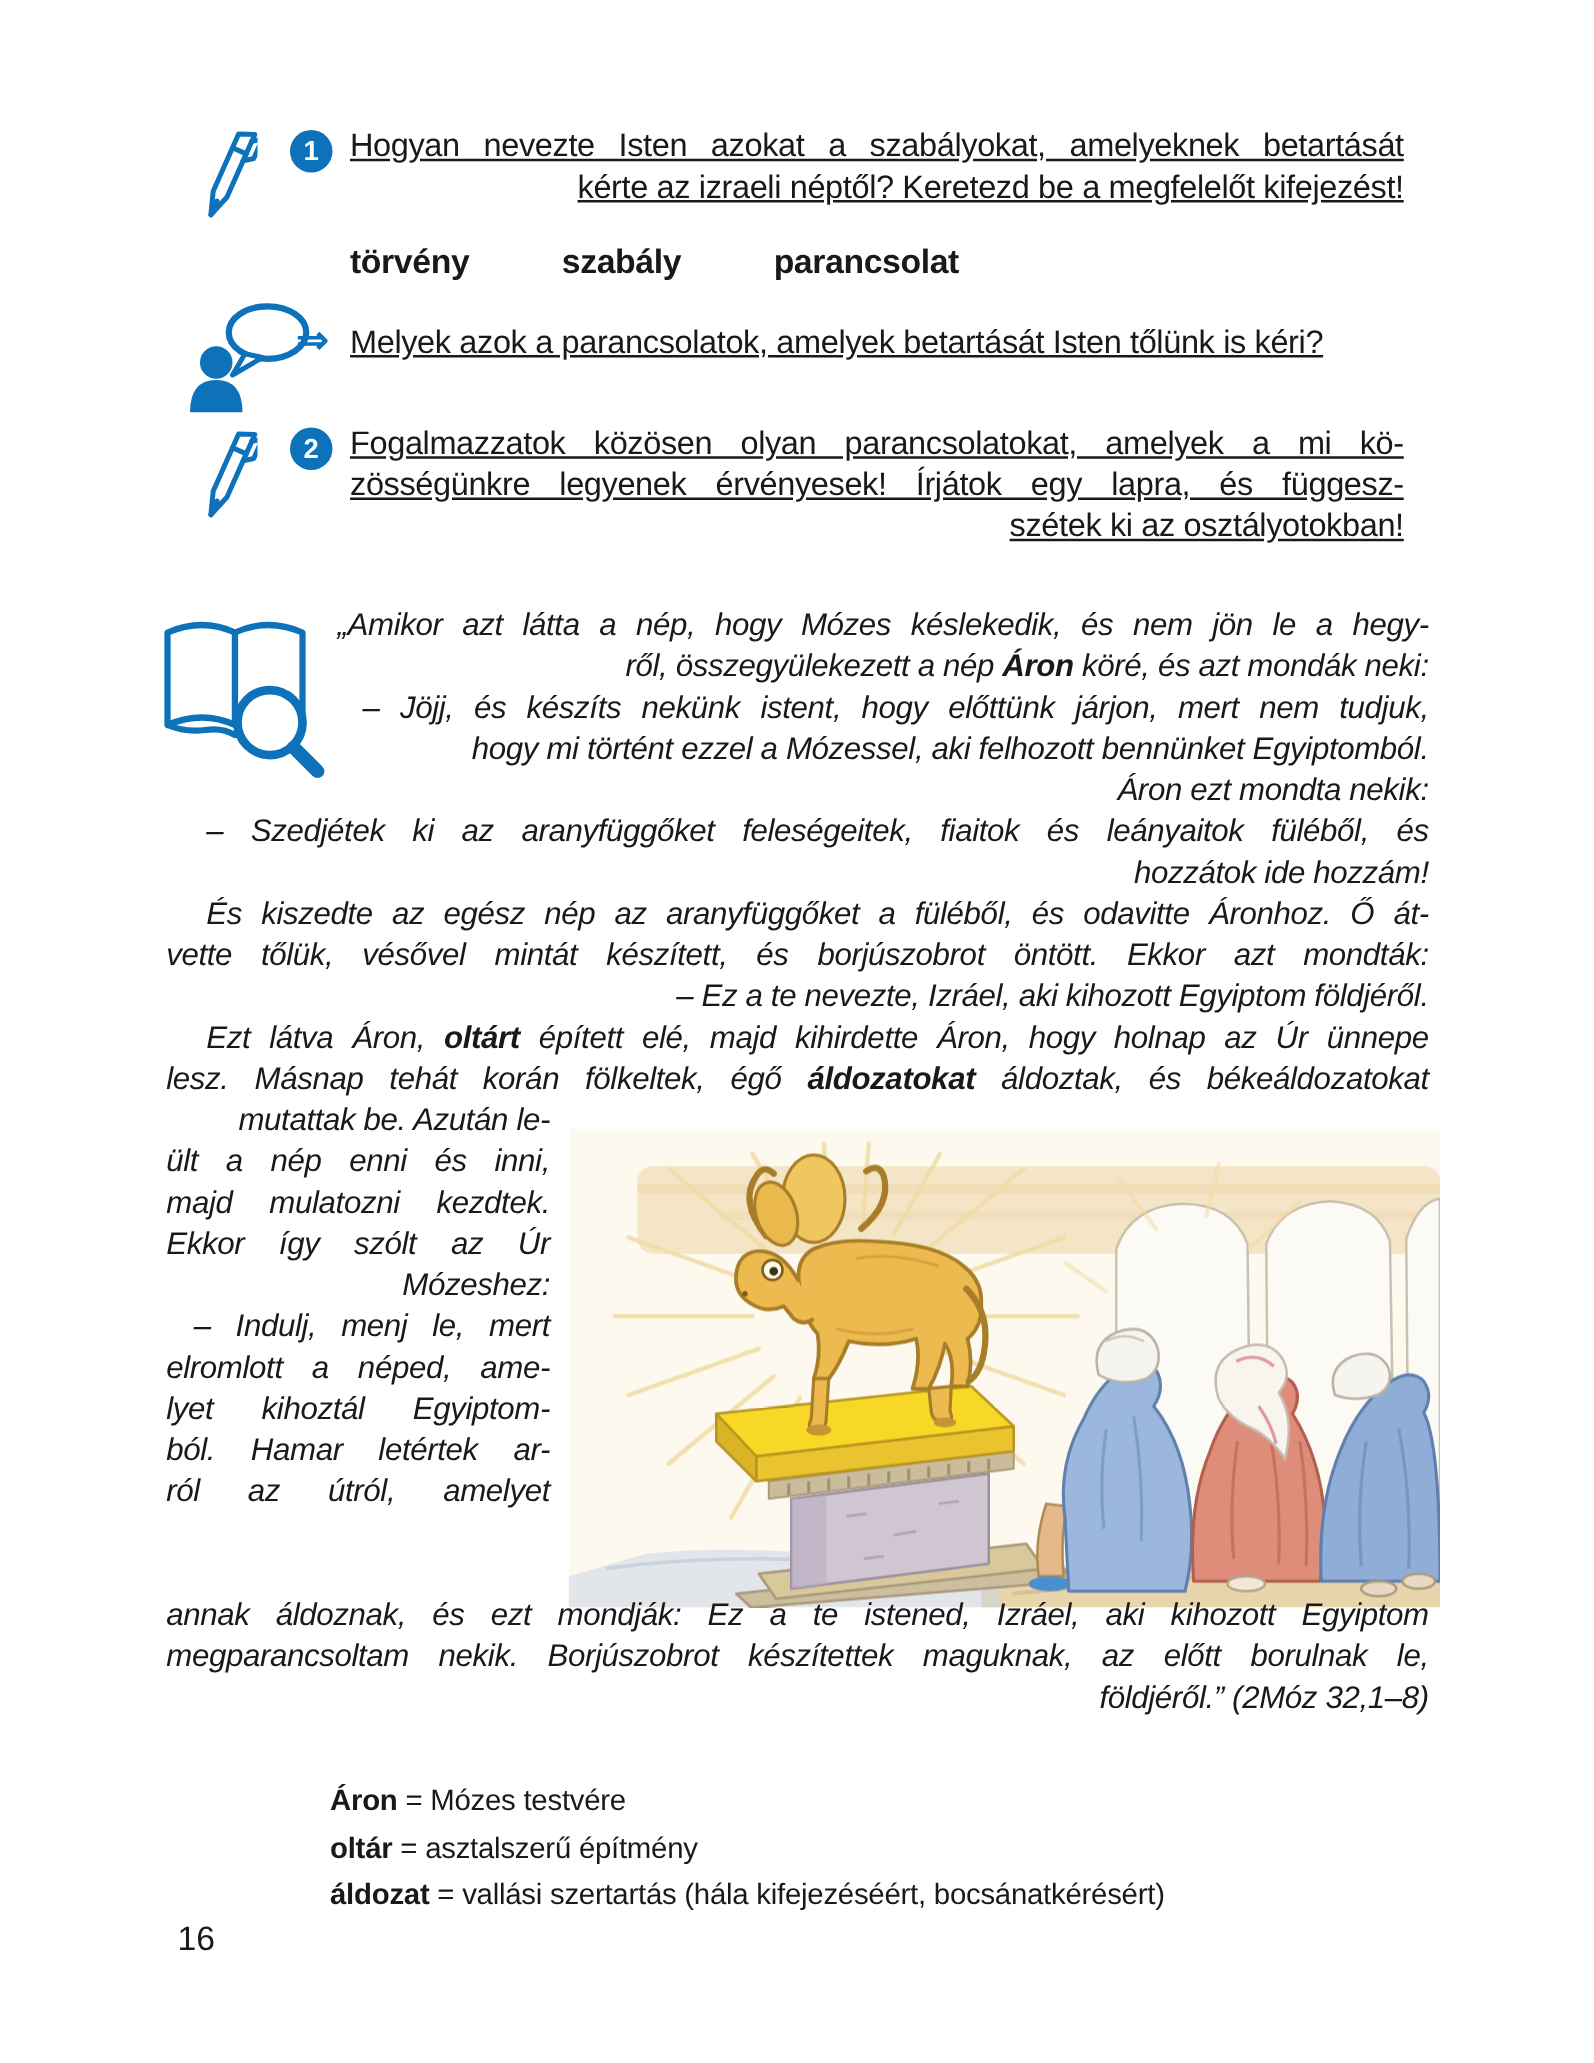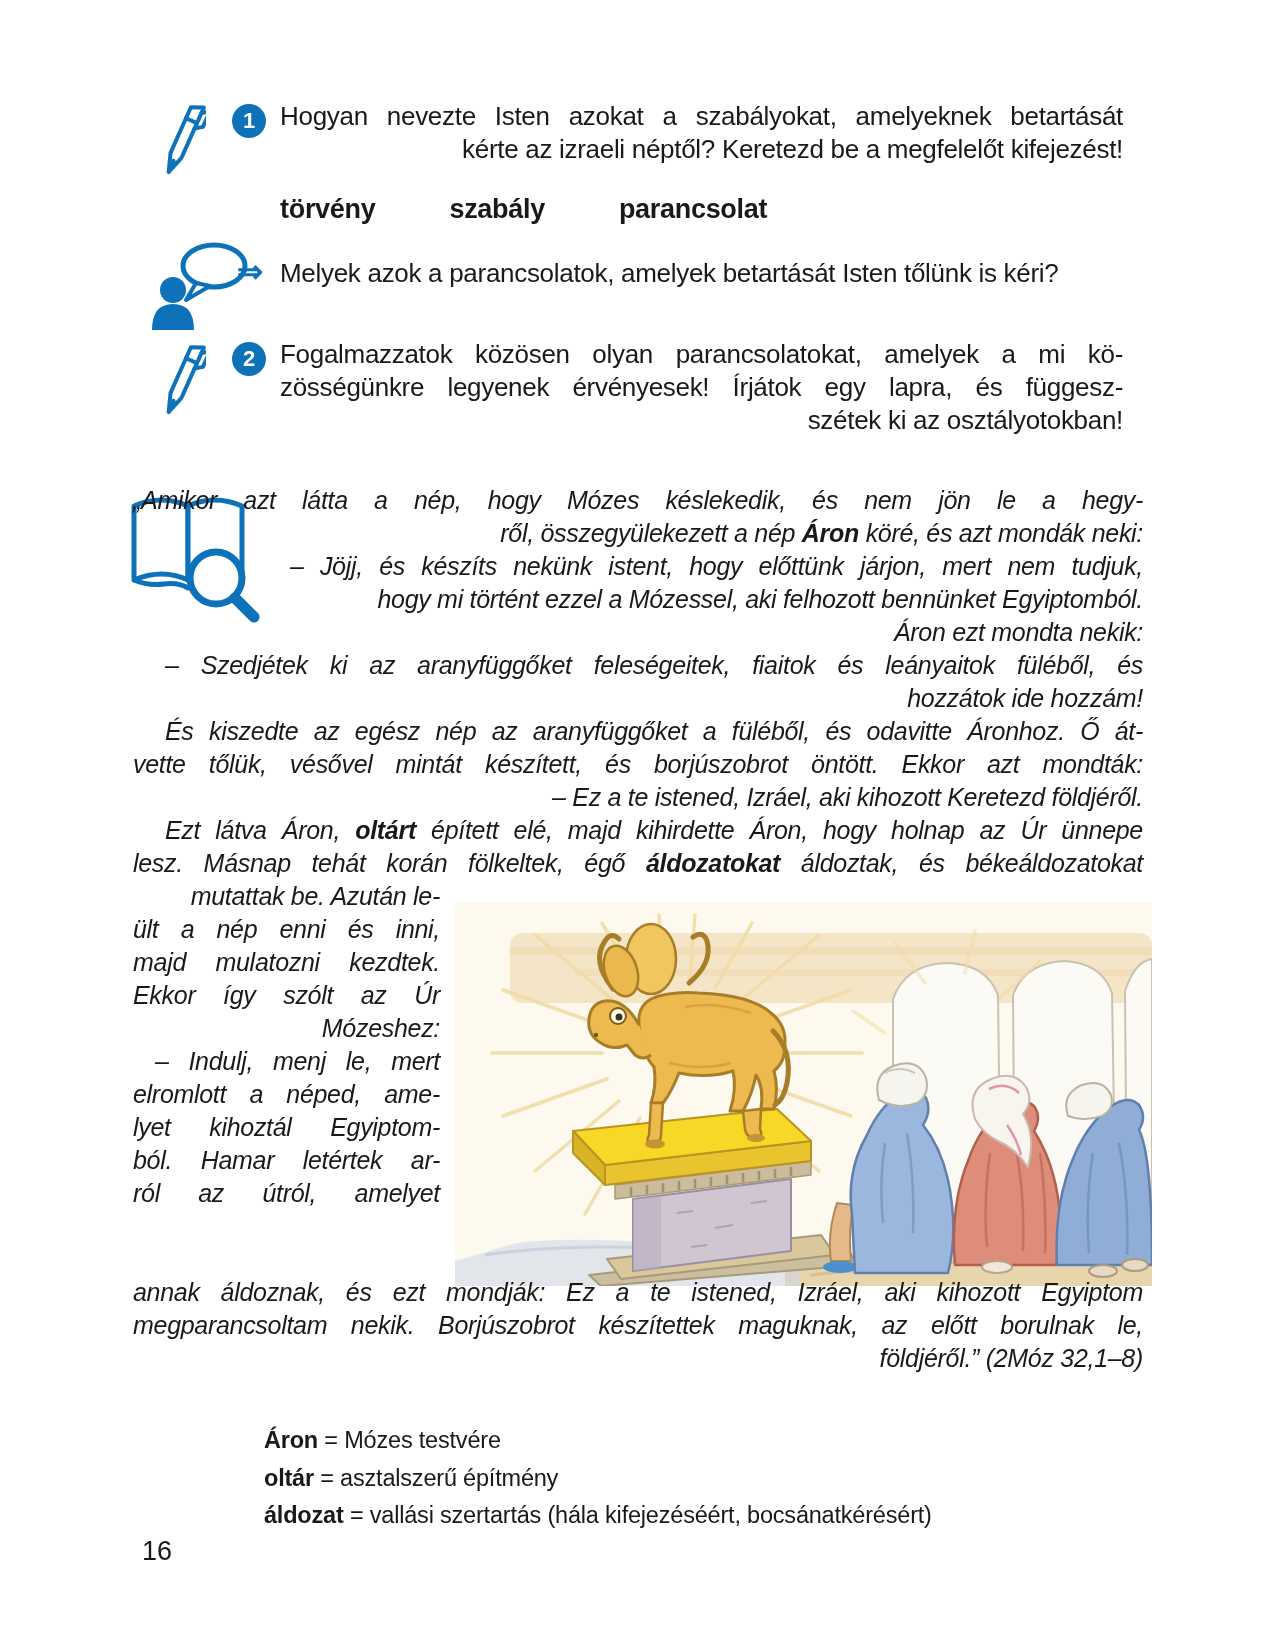--- a/index.html
+++ b/index.html
@@ -2,33 +2,33 @@
 <html lang="hu"><head>
 <meta charset="utf-8">
 <style>
   html,body{margin:0;padding:0;background:#ffffff;}
   body{width:1275px;height:1650px;font-family:"Liberation Sans",sans-serif;color:#191919;
        -webkit-font-smoothing:antialiased;}
   .page{position:relative;width:1275px;height:1650px;overflow:hidden;background:#fff;}
 
   
   .abs{position:absolute;}
-  .task-text{width:843px;font-size:26px;line-height:33px;letter-spacing:-0.3px;}
+  .task-text{width:843px;font-size:26px;line-height:33px;letter-spacing:-0.3px;text-decoration:underline;}
   .t-line{text-align:right;}
   .j{text-align:justify;text-align-last:justify;}
   .badge{width:34px;height:34px;border-radius:50%;background:var(--blue);color:#fff;
          font-weight:bold;font-size:22px;display:flex;align-items:center;justify-content:center;}
   .options{width:843px;display:flex;justify-content:flex-start;gap:74px;
            font-weight:bold;font-size:27px;letter-spacing:-0.3px;}
   .arrow{color:var(--blue);font-size:31px;font-weight:bold;line-height:1;}
 
   
   .passage{font-style:italic;font-size:25px;line-height:33px;letter-spacing:-0.3px;}
   .p-line{min-height:33px;text-align:right;}
-  .ind-icon{}
+  .ind-icon{margin-left:137px;}
   .ind-icon2{margin-left:133px;}
   .ind-dash{margin-left:157px;}
   .ind{margin-left:32px;}
   .ind-sm{margin-left:22px;}
   .passage b{font-weight:bold;font-style:italic;}
 
   
   .glossary{font-size:23.5px;line-height:37.5px;letter-spacing:-0.2px;}
   .glossary b{font-weight:bold;}
 
@@ -98,21 +98,21 @@
   <div class="abs passage" style="left:133px;top:484px;width:1010px">
     <div class="p-line ind-icon j">„Amikor azt látta a nép, hogy Mózes késlekedik, és nem jön le a hegy-</div>
     <div class="p-line ind-icon2"><span>ről, összegyülekezett a nép </span><b>Áron</b><span> köré, és azt mondák neki:</span></div>
     <div class="p-line ind-dash j">– Jöjj, és készíts nekünk istent, hogy előttünk járjon, mert nem tudjuk,</div>
     <div class="p-line">hogy mi történt ezzel a Mózessel, aki felhozott bennünket Egyiptomból.</div>
     <div class="p-line ind">Áron ezt mondta nekik:</div>
     <div class="p-line ind j">– Szedjétek ki az aranyfüggőket feleségeitek, fiaitok és leányaitok füléből, és</div>
     <div class="p-line">hozzátok ide hozzám!</div>
     <div class="p-line ind j">És kiszedte az egész nép az aranyfüggőket a füléből, és odavitte Áronhoz. Ő át-</div>
     <div class="p-line j">vette tőlük, vésővel mintát készített, és borjúszobrot öntött. Ekkor azt mondták:</div>
-    <div class="p-line ind">– Ez a te istened, Izráel, aki kihozott Keretezd földjéről.</div>
+    <div class="p-line ind">– Ez a te nevezte, Izráel, aki kihozott Egyiptom földjéről.</div>
     <div class="p-line ind j"><span>Ezt látva Áron, </span><b>oltárt</b><span> épített elé, majd kihirdette Áron, hogy holnap az Úr ünnepe</span></div>
     <div class="p-line j"><span>lesz. Másnap tehát korán fölkeltek, égő </span><b>áldozatokat</b><span> áldoztak, és békeáldozatokat</span></div>
   </div>
 
   <div class="abs passage" style="left:133px;top:880px;width:307px">
     <div class="p-line">mutattak be. Azután le-</div>
     <div class="p-line j">ült a nép enni és inni,</div>
     <div class="p-line j">majd mulatozni kezdtek.</div>
     <div class="p-line j">Ekkor így szólt az Úr</div>
     <div class="p-line">Mózeshez:</div>

